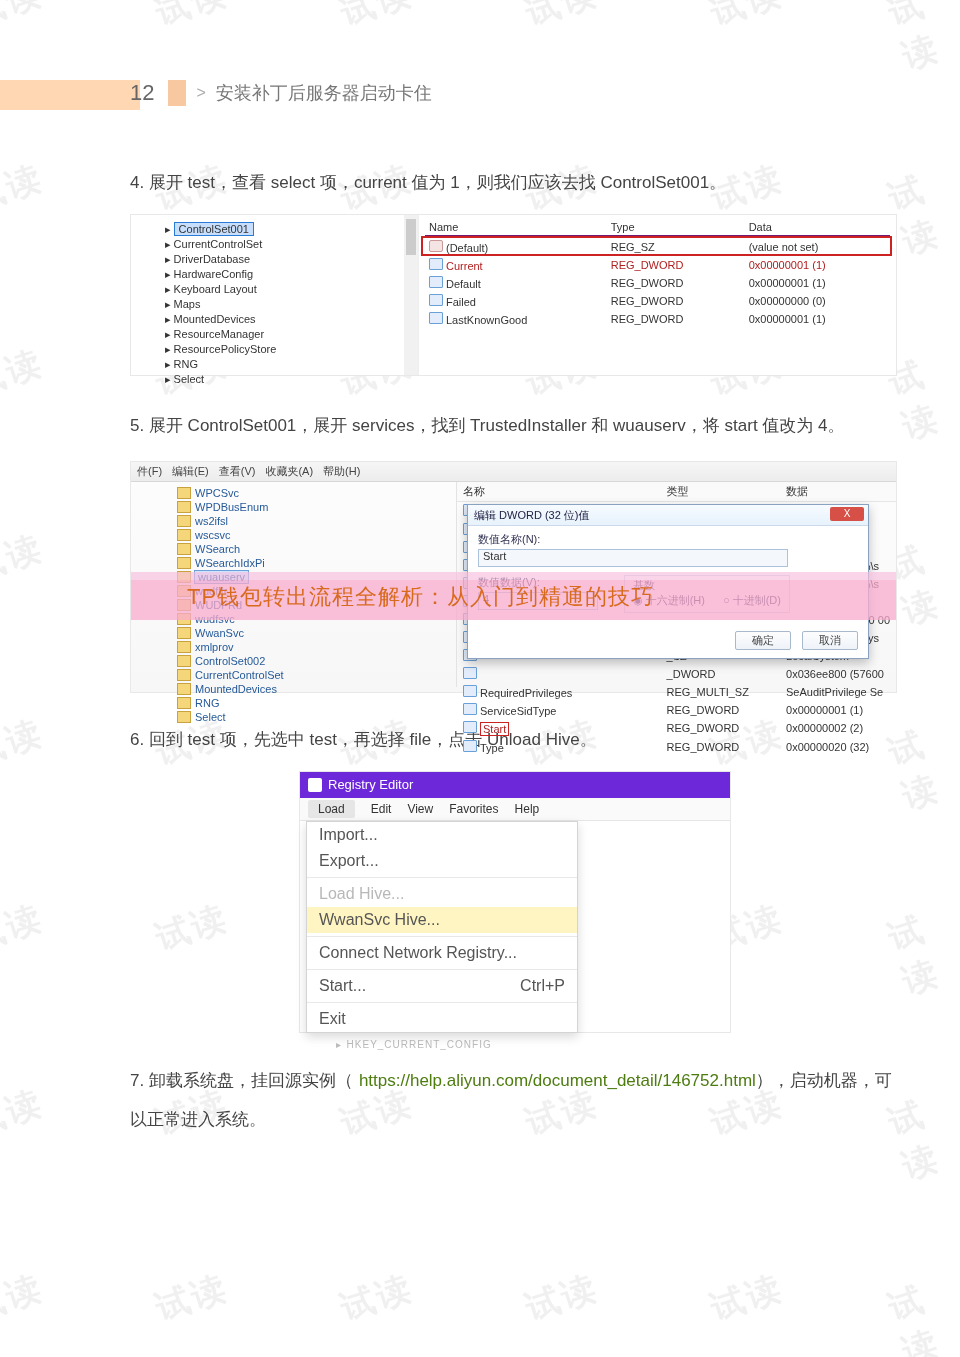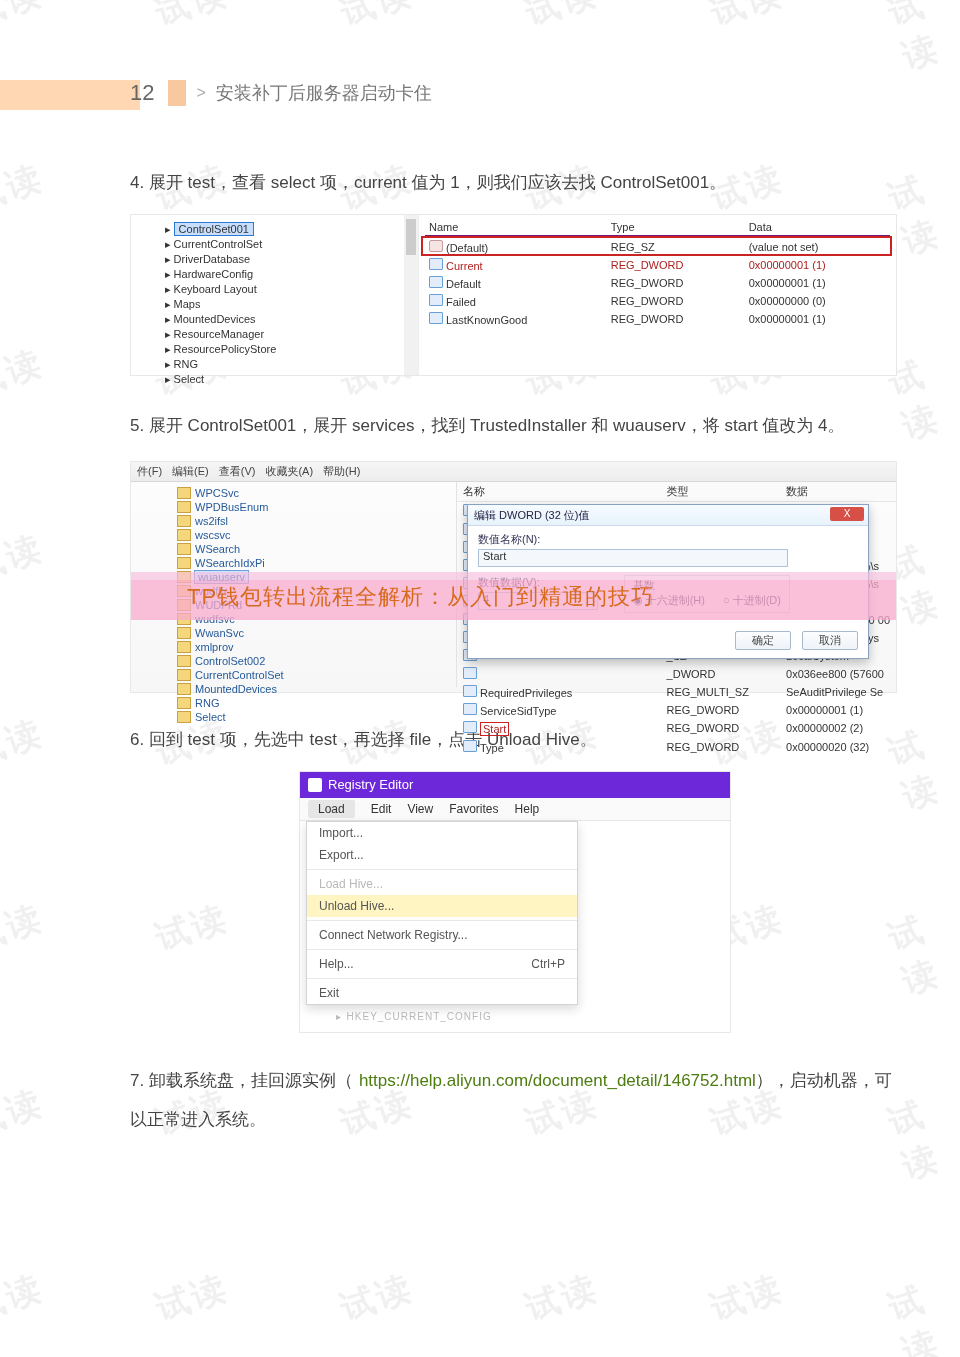--- a/index.html
+++ b/index.html
@@ -57,21 +57,21 @@
   .overlay-text{position:absolute;left:56px;top:10px;font-size:22px;color:#d86a1e;font-weight:500;letter-spacing:1px;white-space:nowrap;}
   .sel-start{color:#b02020;border:1px solid #c22;display:inline-block;padding:0 2px;}
   
   .fig3{width:430px;height:260px;background:#fff;font-size:12px;color:#555;border:1px solid #e8e8e8;margin:14px auto 28px auto;}
   .f3-title{background:#6d28d9;color:#fff;height:26px;line-height:26px;padding-left:8px;font-size:13px;display:flex;align-items:center;}
   .f3-title .ti-ico{width:14px;height:14px;background:#fff;margin-right:6px;display:inline-block;border-radius:2px;}
   .f3-menu{height:22px;line-height:22px;border-bottom:1px solid #e6e6e6;background:#fafafa;padding-left:8px;font-size:12px;}
   .f3-menu span{margin-right:16px;color:#333;}
   .f3-menu .open{background:#e6e6e6;padding:2px 10px;border-radius:2px;}
   .f3-drop{position:relative;margin-left:6px;width:270px;border:1px solid #d4d4d4;box-shadow:0 4px 10px rgba(0,0,0,.15);background:#fff;}
-  .f3-drop .mrow{padding:4px 12px;color:#555;font-size:12px;}
+  .f3-drop .mrow{padding:4px 12px;color:#555;font-size:16px;}
   .f3-drop .sep{height:1px;background:#e8e8e8;margin:3px 0;}
   .f3-drop .disabled{color:#b8b8b8;}
   .f3-drop .hot{color:#555;display:flex;justify-content:space-between;}
   .f3-drop .selrow{background:#fff5c2;}
   .f3-foot{padding:6px 0 0 36px;color:#bbb;font-size:10px;}
   a.link{color:#4d7c0f;margin-left:6px;}
 </style>
 </head>
 <body>
 
@@ -402,26 +402,26 @@
       <div class="f3-title">
         <span class="ti-ico"></span>
         <span>Registry Editor</span>
       </div>
       <div class="f3-menu" id="f3-menu"><span class="open">Load</span><span>Edit</span><span>View</span><span>Favorites</span><span>Help</span></div>
       <div class="f3-drop" id="f3-drop">
           <div class="mrow">Import...</div>
           <div class="mrow">Export...</div>
           <div class="sep"></div>
           <div class="mrow disabled">Load Hive...</div>
-          <div class="mrow selrow">Unload Hive...</div>
+          <div class="mrow selrow">WwanSvc Hive...</div>
           <div class="sep"></div>
           <div class="mrow">Connect Network Registry...</div>
           <div class="sep"></div>
           <div class="mrow hot">
-            <span>Help...</span>
+            <span>Start...</span>
             <span>Ctrl+P</span>
           </div>
           <div class="sep"></div>
           <div class="mrow">Exit</div>
         </div>
       <div class="f3-foot">▸ &nbsp;<span style="letter-spacing:1px;">HKEY_CURRENT_CONFIG</span></div>
     </div>
 
     <div class="step" style="line-height:2.3;">
       <span>7.   卸载系统盘，挂回源实例（</span><a class="link">https://help.aliyun.com/document_detail/146752.html</a><span>），启动机器，可以正常进入系统。</span>

